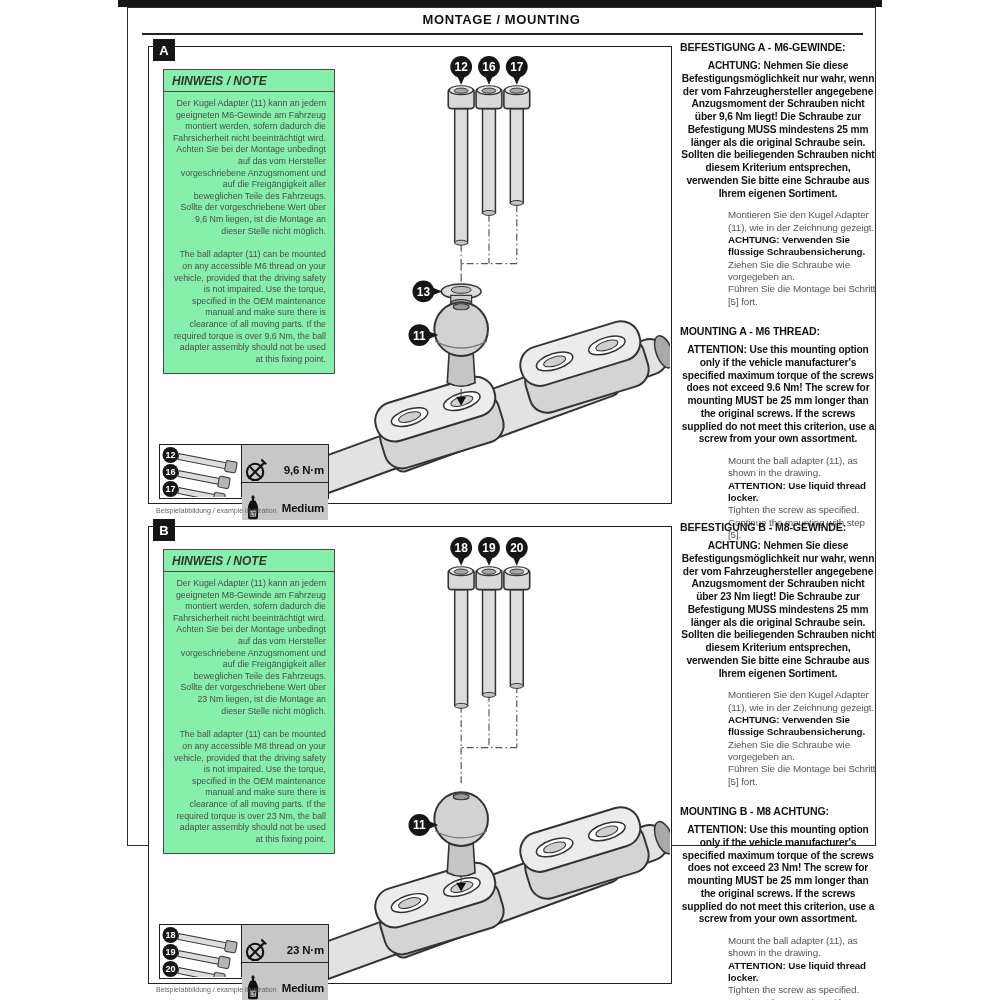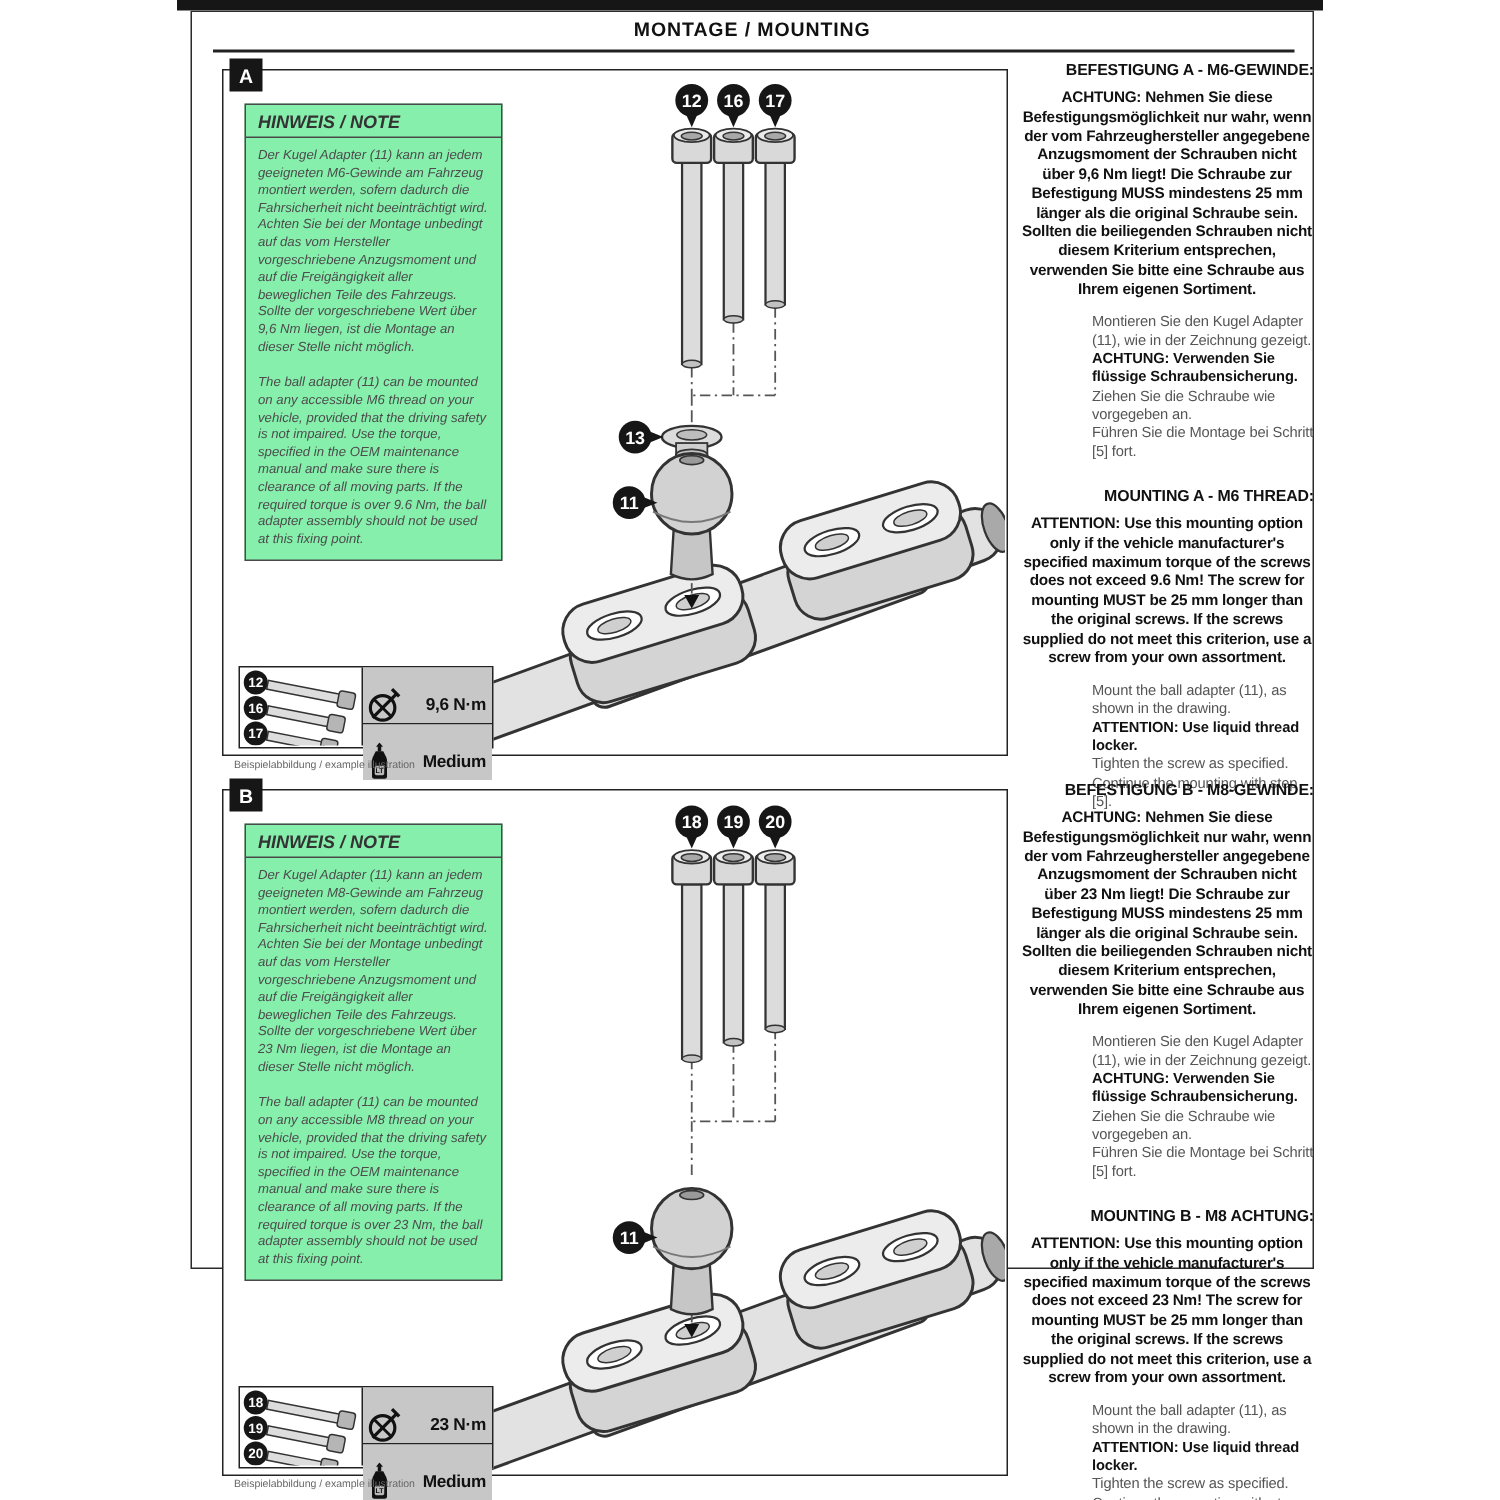--- a/index.html
+++ b/index.html
@@ -14,36 +14,36 @@
   .panel{position:absolute;left:20px;width:524px;height:458px;border:1.6px solid #222;background:#fff;box-sizing:border-box;}
   .panel.a{top:38px;} .panel.b{top:518px;}
   .badge{position:absolute;left:4px;top:-8px;width:22px;height:22px;background:#161616;color:#fff;
          font-weight:bold;font-size:13px;display:flex;align-items:center;justify-content:center;}
   .caption{position:absolute;left:28px;font-size:7px;color:#666;}
   .caption.a{top:499px;} .caption.b{top:978px;}
 
   .notebox{position:absolute;left:14px;top:22px;width:172px;border:1.2px solid #4a4a4a;background:#86efac;box-sizing:border-box;}
   .note-title{font-style:italic;font-weight:600;font-size:12px;padding:4px 8px 3px;border-bottom:1.2px solid #4a4a4a;color:#333;}
   .note-body{padding:6px 8px 8px;}
-  .note-body p{margin:0 0 12px;font-style:italic;font-size:8.8px;line-height:1.32;color:#4c4c4c;}
+  .note-body p{margin:0 0 12px;font-size:8.8px;line-height:1.32;color:#4c4c4c;text-align:right;}
   .note-body p:last-child{margin-bottom:0;}
 
   .diagram{position:absolute;left:0;top:0;width:521px;height:455px;}
 
   .torquebox{position:absolute;left:10px;top:397px;width:170px;height:55px;border:1.6px solid #222;
              display:flex;box-sizing:border-box;background:#fff;}
   .tb-screws{width:82px;border-right:1.6px solid #222;box-sizing:border-box;}
   .tb-right{flex:1;display:flex;flex-direction:column;}
   .tb-row{flex:1;background:#c7c7c7;display:flex;align-items:center;padding:12px 4px 0 3px;box-sizing:border-box;}
   .tb-row:first-child{border-bottom:1.6px solid #222;}
   .tb-label{flex:1;text-align:right;font-weight:bold;font-size:11.5px;letter-spacing:-.2px;}
 
   .col{position:absolute;left:552px;width:196px;}
   .col.a{top:33px;} .col.b{top:513px;}
-  .col .h{font-weight:bold;font-size:10.6px;text-align:right;letter-spacing:-.1px;margin:0 0 7px;}
+  .col .h{font-weight:bold;font-size:10.6px;text-align:left;letter-spacing:-.1px;margin:0 0 7px;}
   .col .h.en{margin-top:17px;}
   .col .warn{font-weight:bold;font-size:10.2px;line-height:1.25;letter-spacing:-.15px;margin:0 0 9px;text-align:center;}
   .col .step{font-size:9.8px;line-height:1.26;color:#555;letter-spacing:-.1px;margin-left:48px;}
   .col .step.bold{font-weight:bold;color:#111;}
   .col .grp{margin-bottom:9px;}
 
   svg .part{fill:#e2e2e2;stroke:#333;stroke-width:2;}
   svg .lead{fill:none;stroke:#555;stroke-width:1.2;stroke-dasharray:7 3 1.5 3;}
   svg .callout-num{fill:#fff;font-weight:bold;font-size:12px;text-anchor:middle;font-family:"Liberation Sans",sans-serif;}
   svg .tbnum{fill:#fff;font-weight:bold;font-size:9px;text-anchor:middle;font-family:"Liberation Sans",sans-serif;}

